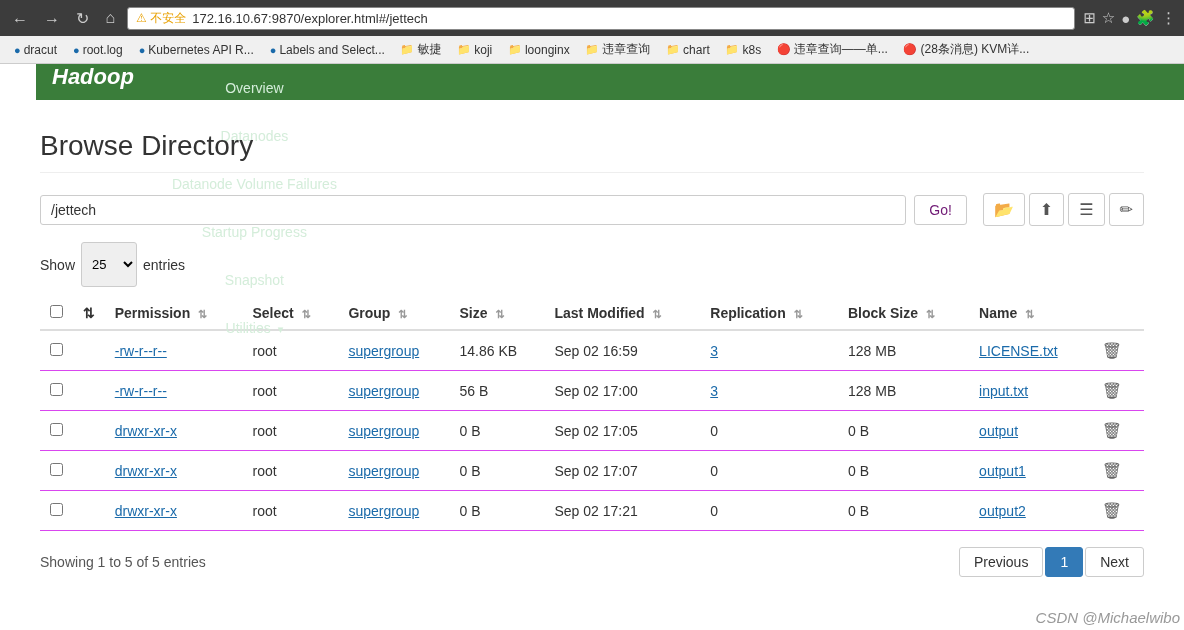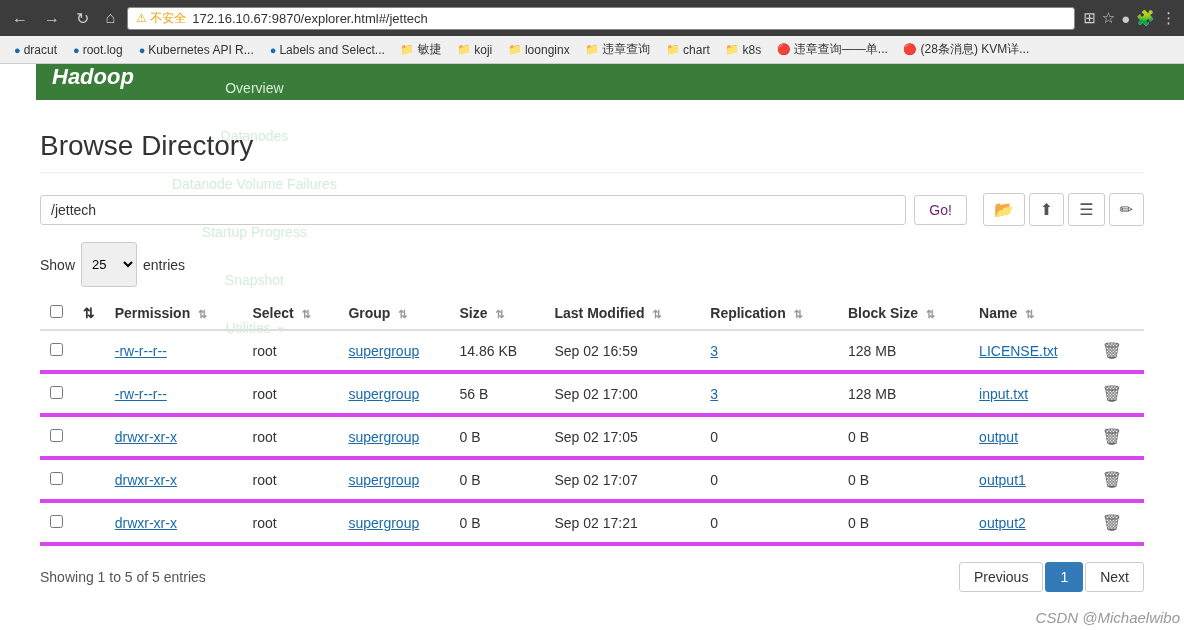--- a/index.html
+++ b/index.html
@@ -194,21 +194,21 @@
       border-bottom: 2px solid #ddd;
       white-space: nowrap;
     }
     .data-table th .sort-icon {
       color: #999;
       font-size: 11px;
       margin-left: 4px;
     }
     .data-table td {
       padding: 8px 10px;
-      border-bottom: 4px solid #d946ef;
+      border-bottom: 1px solid #d946ef;
       vertical-align: middle;
     }
     .data-table .link-cell { color: #1a6aaa; text-decoration: underline; cursor: pointer; }
     .data-table .permission-cell { color: #1a6aaa; text-decoration: underline; cursor: pointer; }
     .delete-btn {
       background: none;
       border: none;
       cursor: pointer;
       color: #666;
       font-size: 16px;

